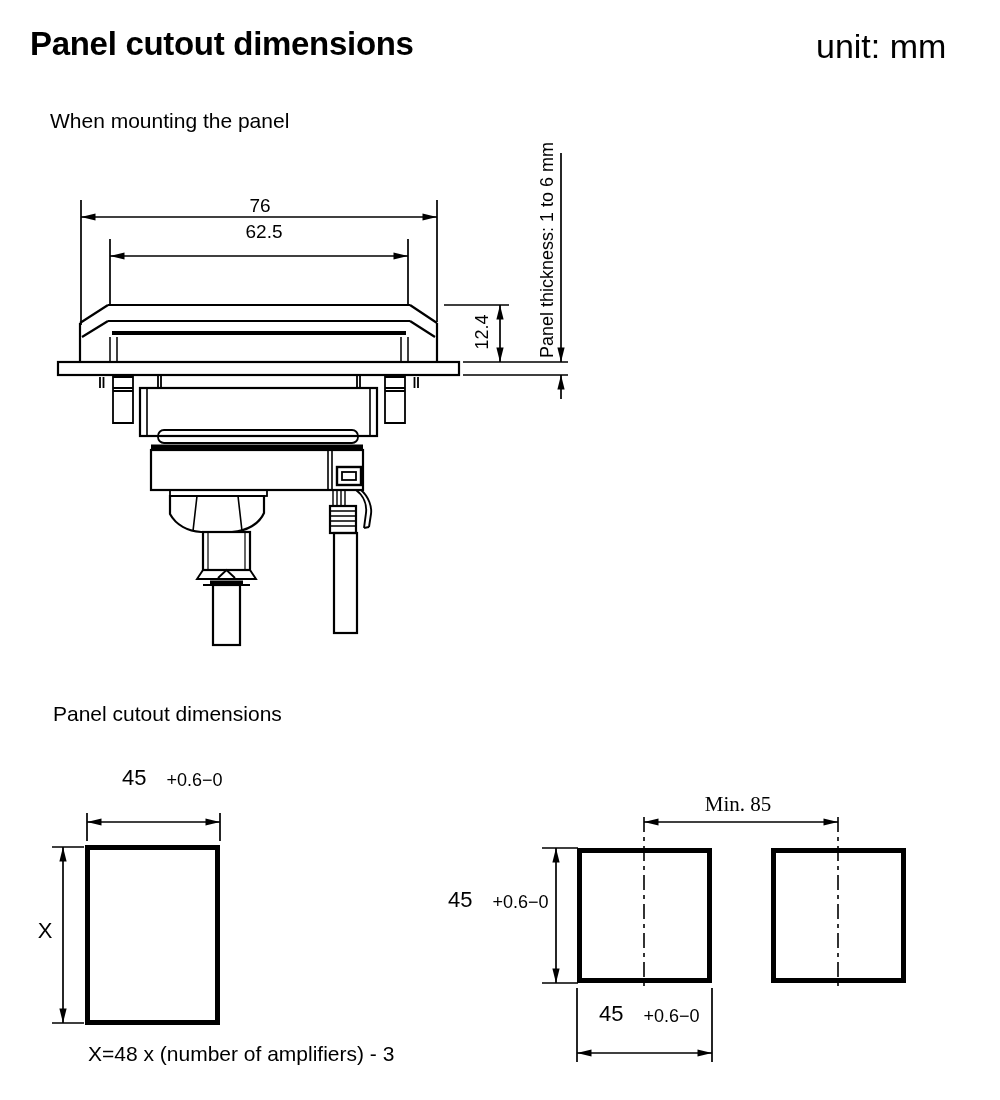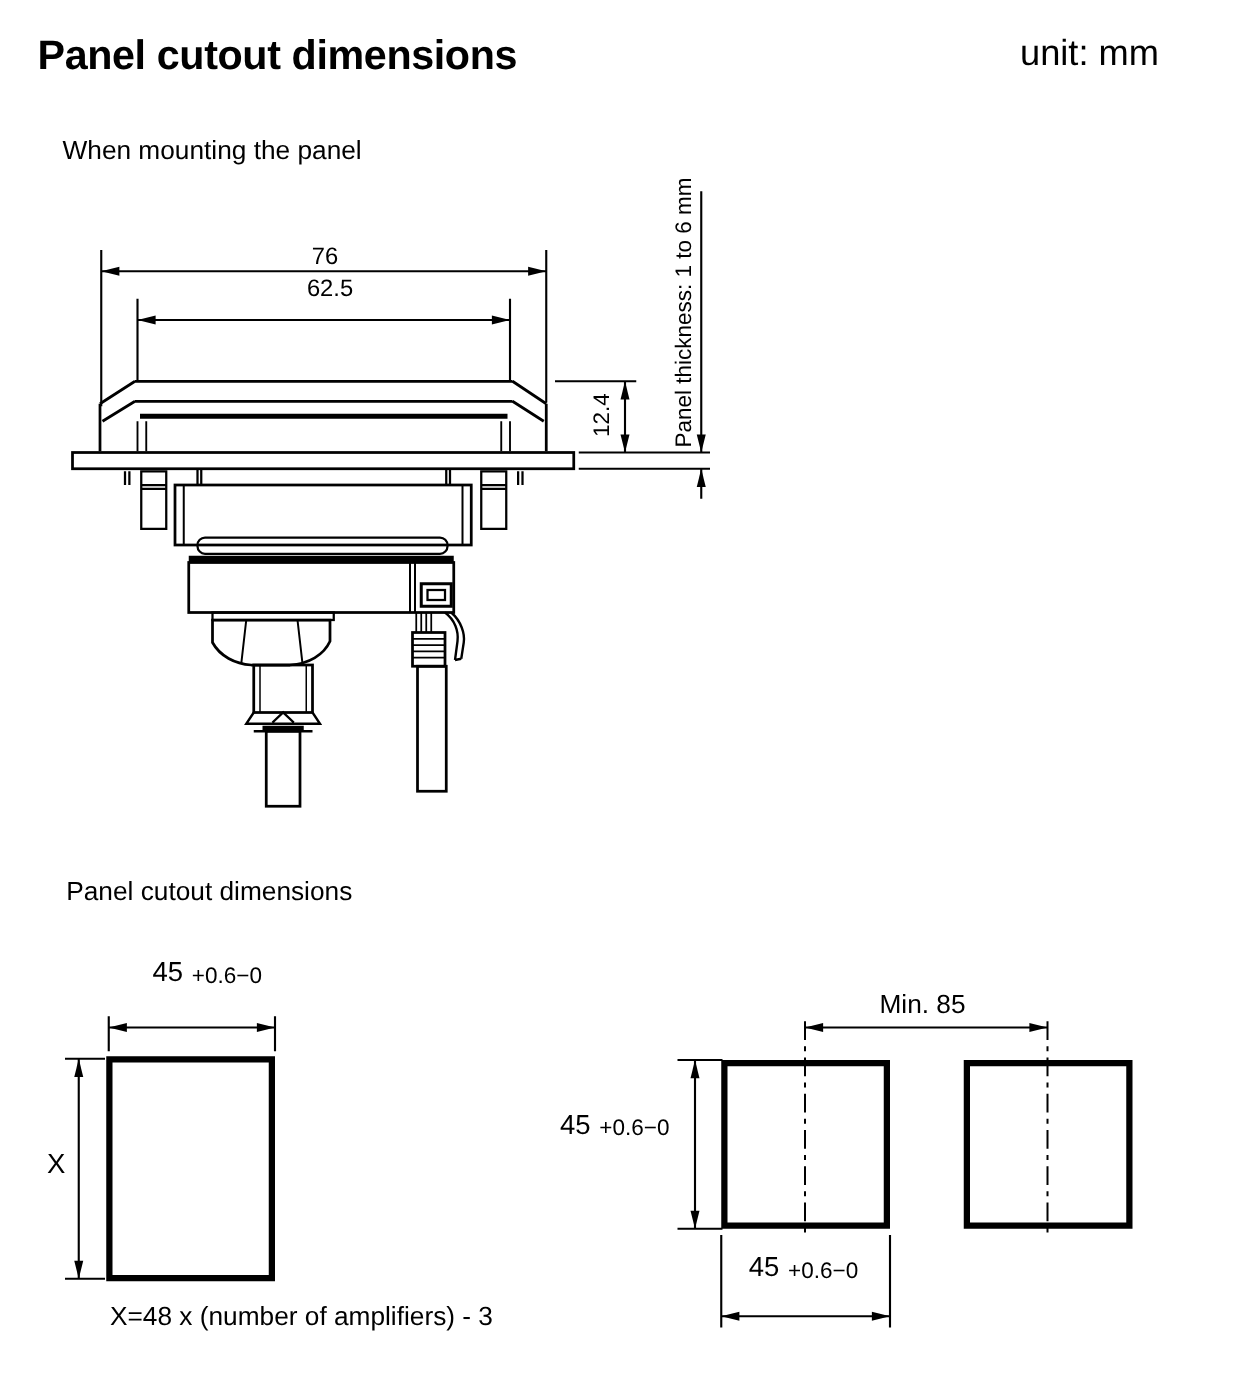--- a/index.html
+++ b/index.html
@@ -5,28 +5,28 @@
   html,body{margin:0;padding:0;}
   body{
     width:1000px;height:1100px;position:relative;background:#ffffff;
     font-family:"Liberation Sans", sans-serif;color:#000;overflow:hidden;
   }
   svg{position:absolute;left:0;top:0;}
   .lbl{position:absolute;white-space:nowrap;color:#000;}
   .center{transform:translate(-50%,-50%);text-align:right;}
   .vert{transform:translate(-50%,-50%) rotate(-90deg);}
   .title{font-size:33px;font-weight:bold;letter-spacing:-0.3px;}
-  .unit{font-size:29px;}
+  .unit{font-size:34px;}
   .subhead{font-size:21px;}
   .dimtxt{font-size:19px;}
   .dimtxt-sm{font-size:18px;}
   .dimtxt-lg{font-size:21px;}
   .xlbl{font-size:22px;}
   .formula{font-size:21px;}
-  .tol{position:absolute;display:flex;align-items:flex-end;gap:7px;}
+  .tol{position:absolute;display:flex;align-items:flex-end;gap:20px;}
   .tol .val{font-size:22px;line-height:24px;}
   .tol .stack{display:flex;flex-direction:row;font-size:18px;line-height:19px;}
 </style>
 </head>
 <body>
 
 <svg width="1000" height="1100" viewBox="0 0 1000 1100">
   <defs>
     <marker id="ar" markerWidth="17" markerHeight="12" refX="15.5" refY="6" orient="auto-start-reverse" markerUnits="userSpaceOnUse">
       <path d="M15.5,6 L1,2.4 L1,9.6 Z" fill="#000"></path>
@@ -104,21 +104,21 @@
 <div class="lbl subhead" style="left:50px;top:109px;">When mounting the panel</div>
 <div class="lbl subhead" style="left:53px;top:702px;">Panel cutout dimensions</div>
 <div class="lbl formula" style="left:88px;top:1042px;">X=48 x (number of amplifiers) - 3</div>
 
 <div class="lbl dimtxt center" style="left:260px;top:206px;">76</div>
 <div class="lbl dimtxt center" style="left:264px;top:232px;">62.5</div>
 <div class="lbl dimtxt-sm vert" style="left:482px;top:332px;">12.4</div>
 <div class="lbl dimtxt-sm vert" style="left:547px;top:250px;">Panel thickness: 1 to 6 mm</div>
 
 <div class="lbl xlbl center" style="left:45px;top:931px;">X</div>
-<div class="lbl dimtxt-lg center" style="left:738px;top:804px;">Min. 85</div>
+<div class="lbl dimtxt-lg center" style="left:738px;top:804px;font-family:Liberation Serif, serif;">Min. 85</div>
 
 <div class="tol" style="left:122px;top:766px;">
   <span class="val">45</span>
   <span class="stack">
     <span>+0.6</span>
     <span>−0</span>
   </span>
 </div>
 <div class="tol" style="left:448px;top:888px;">
   <span class="val">45</span>

